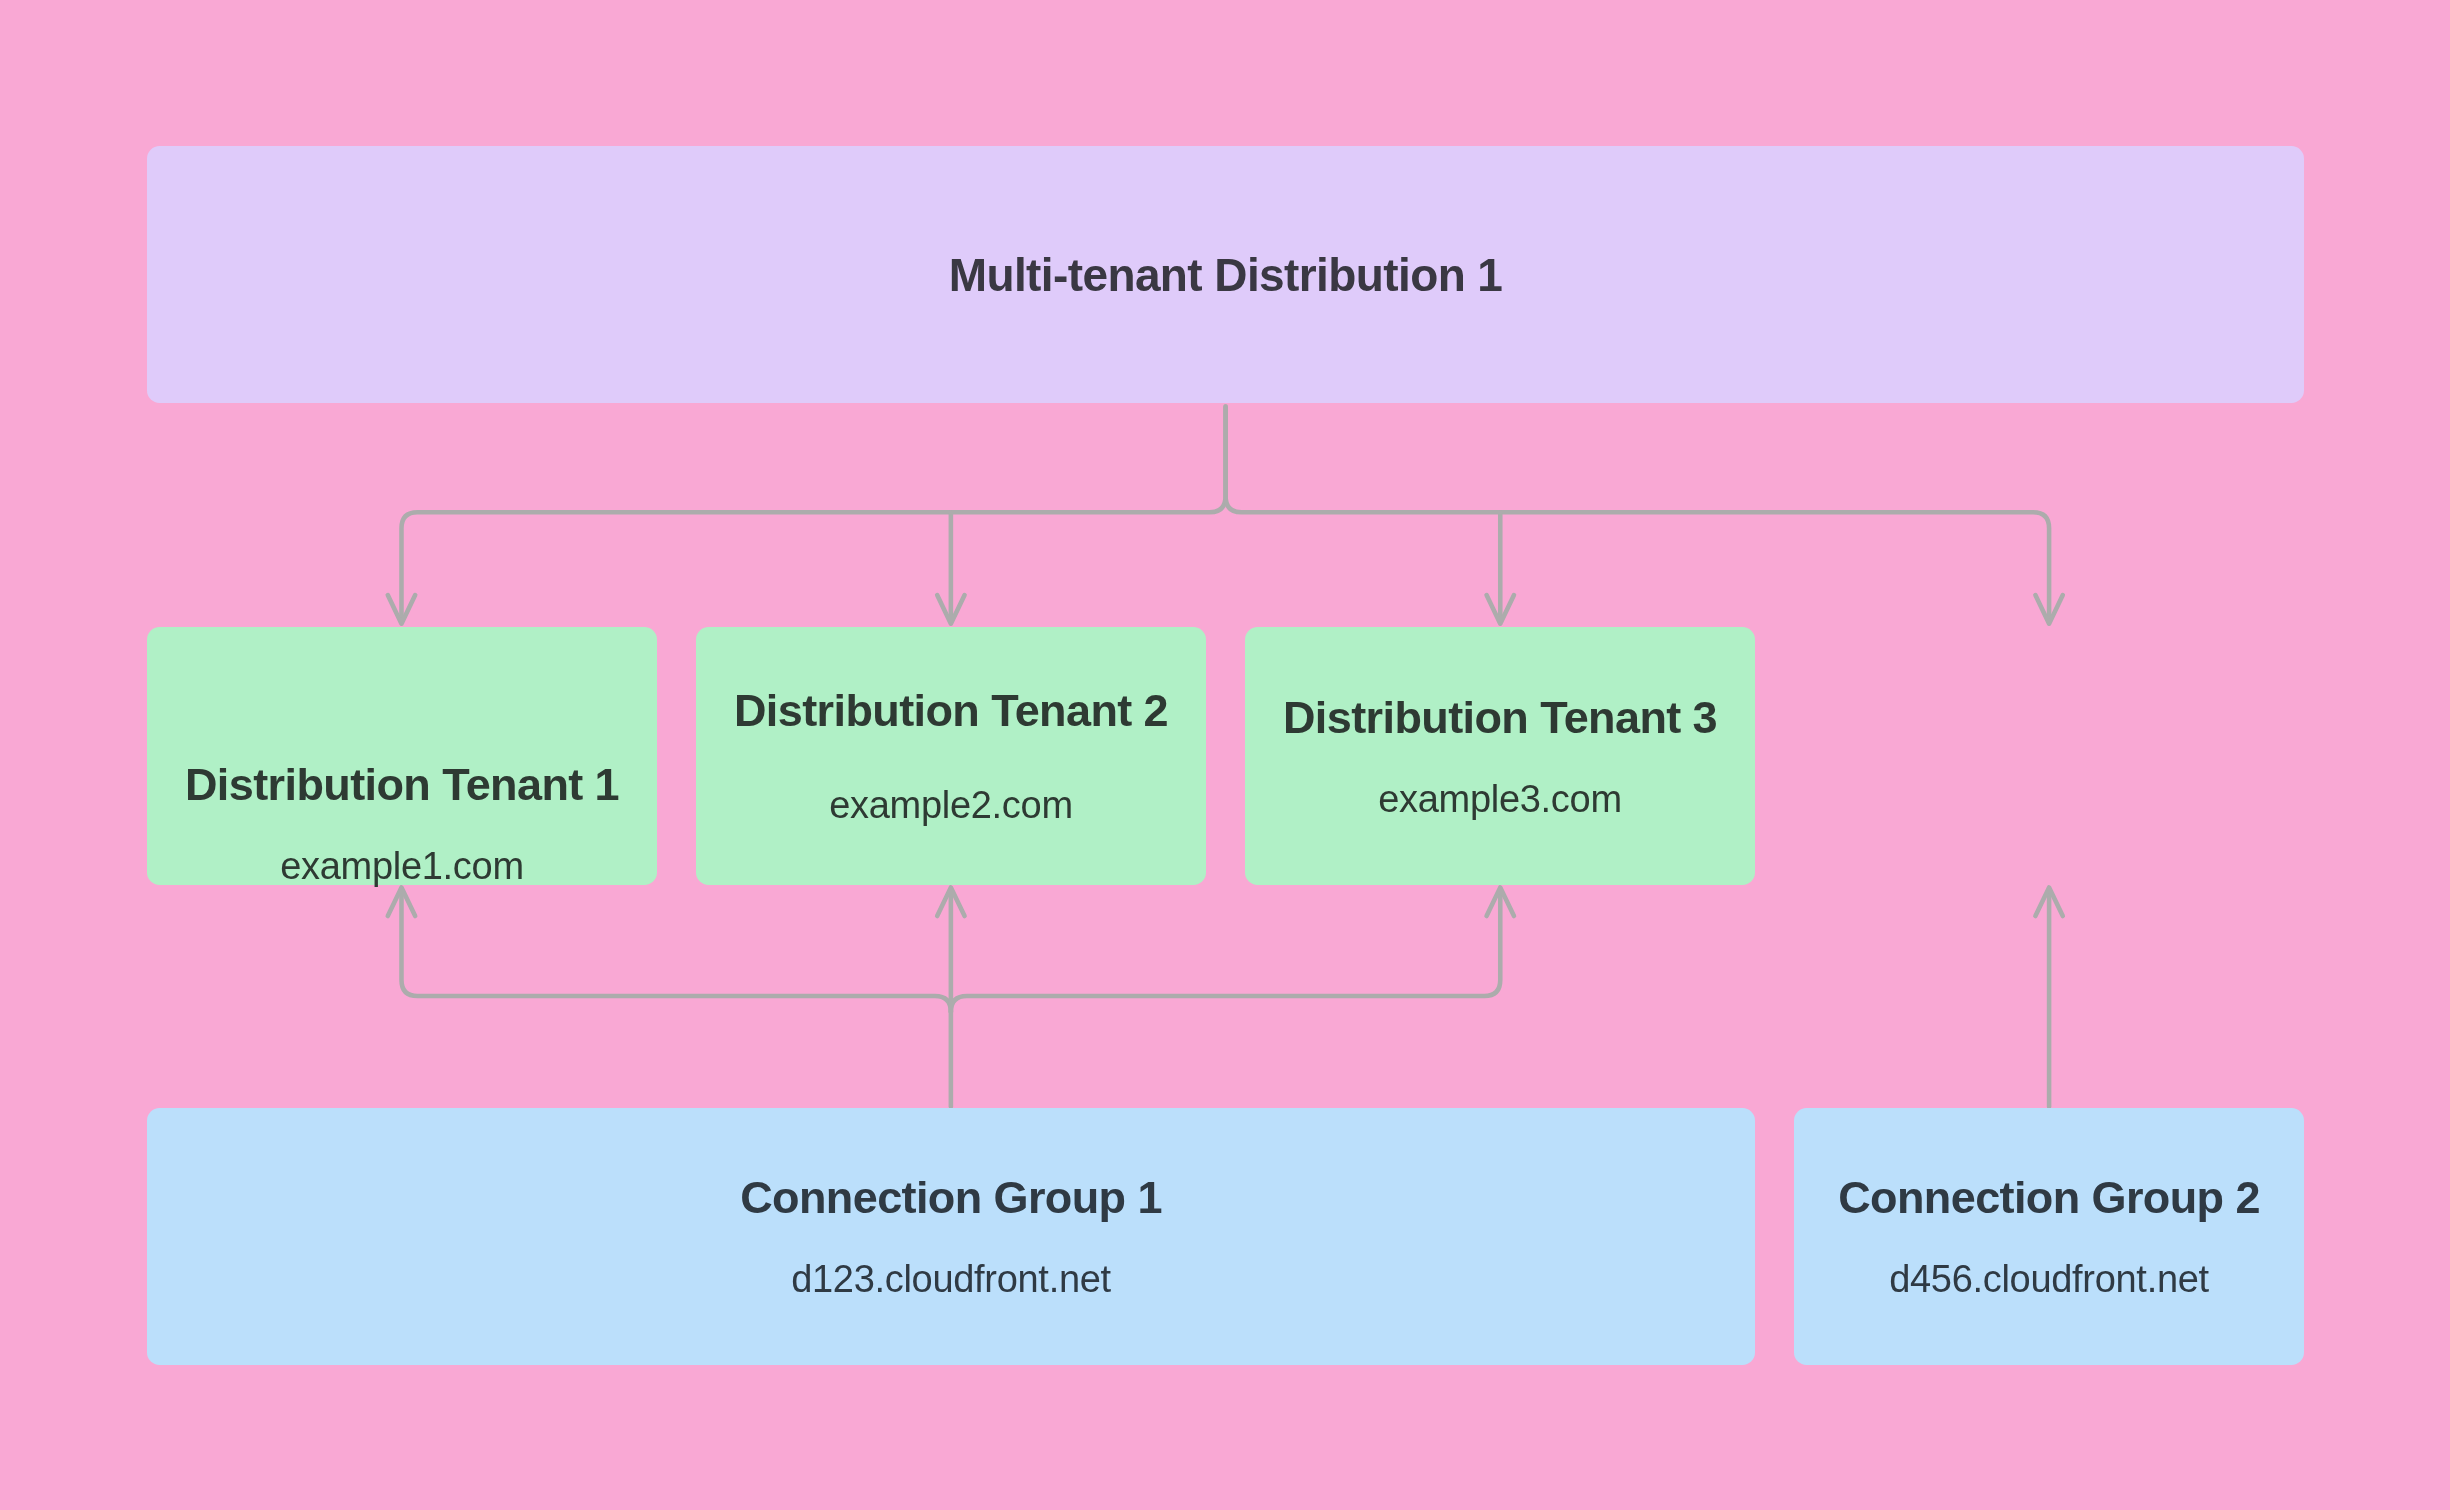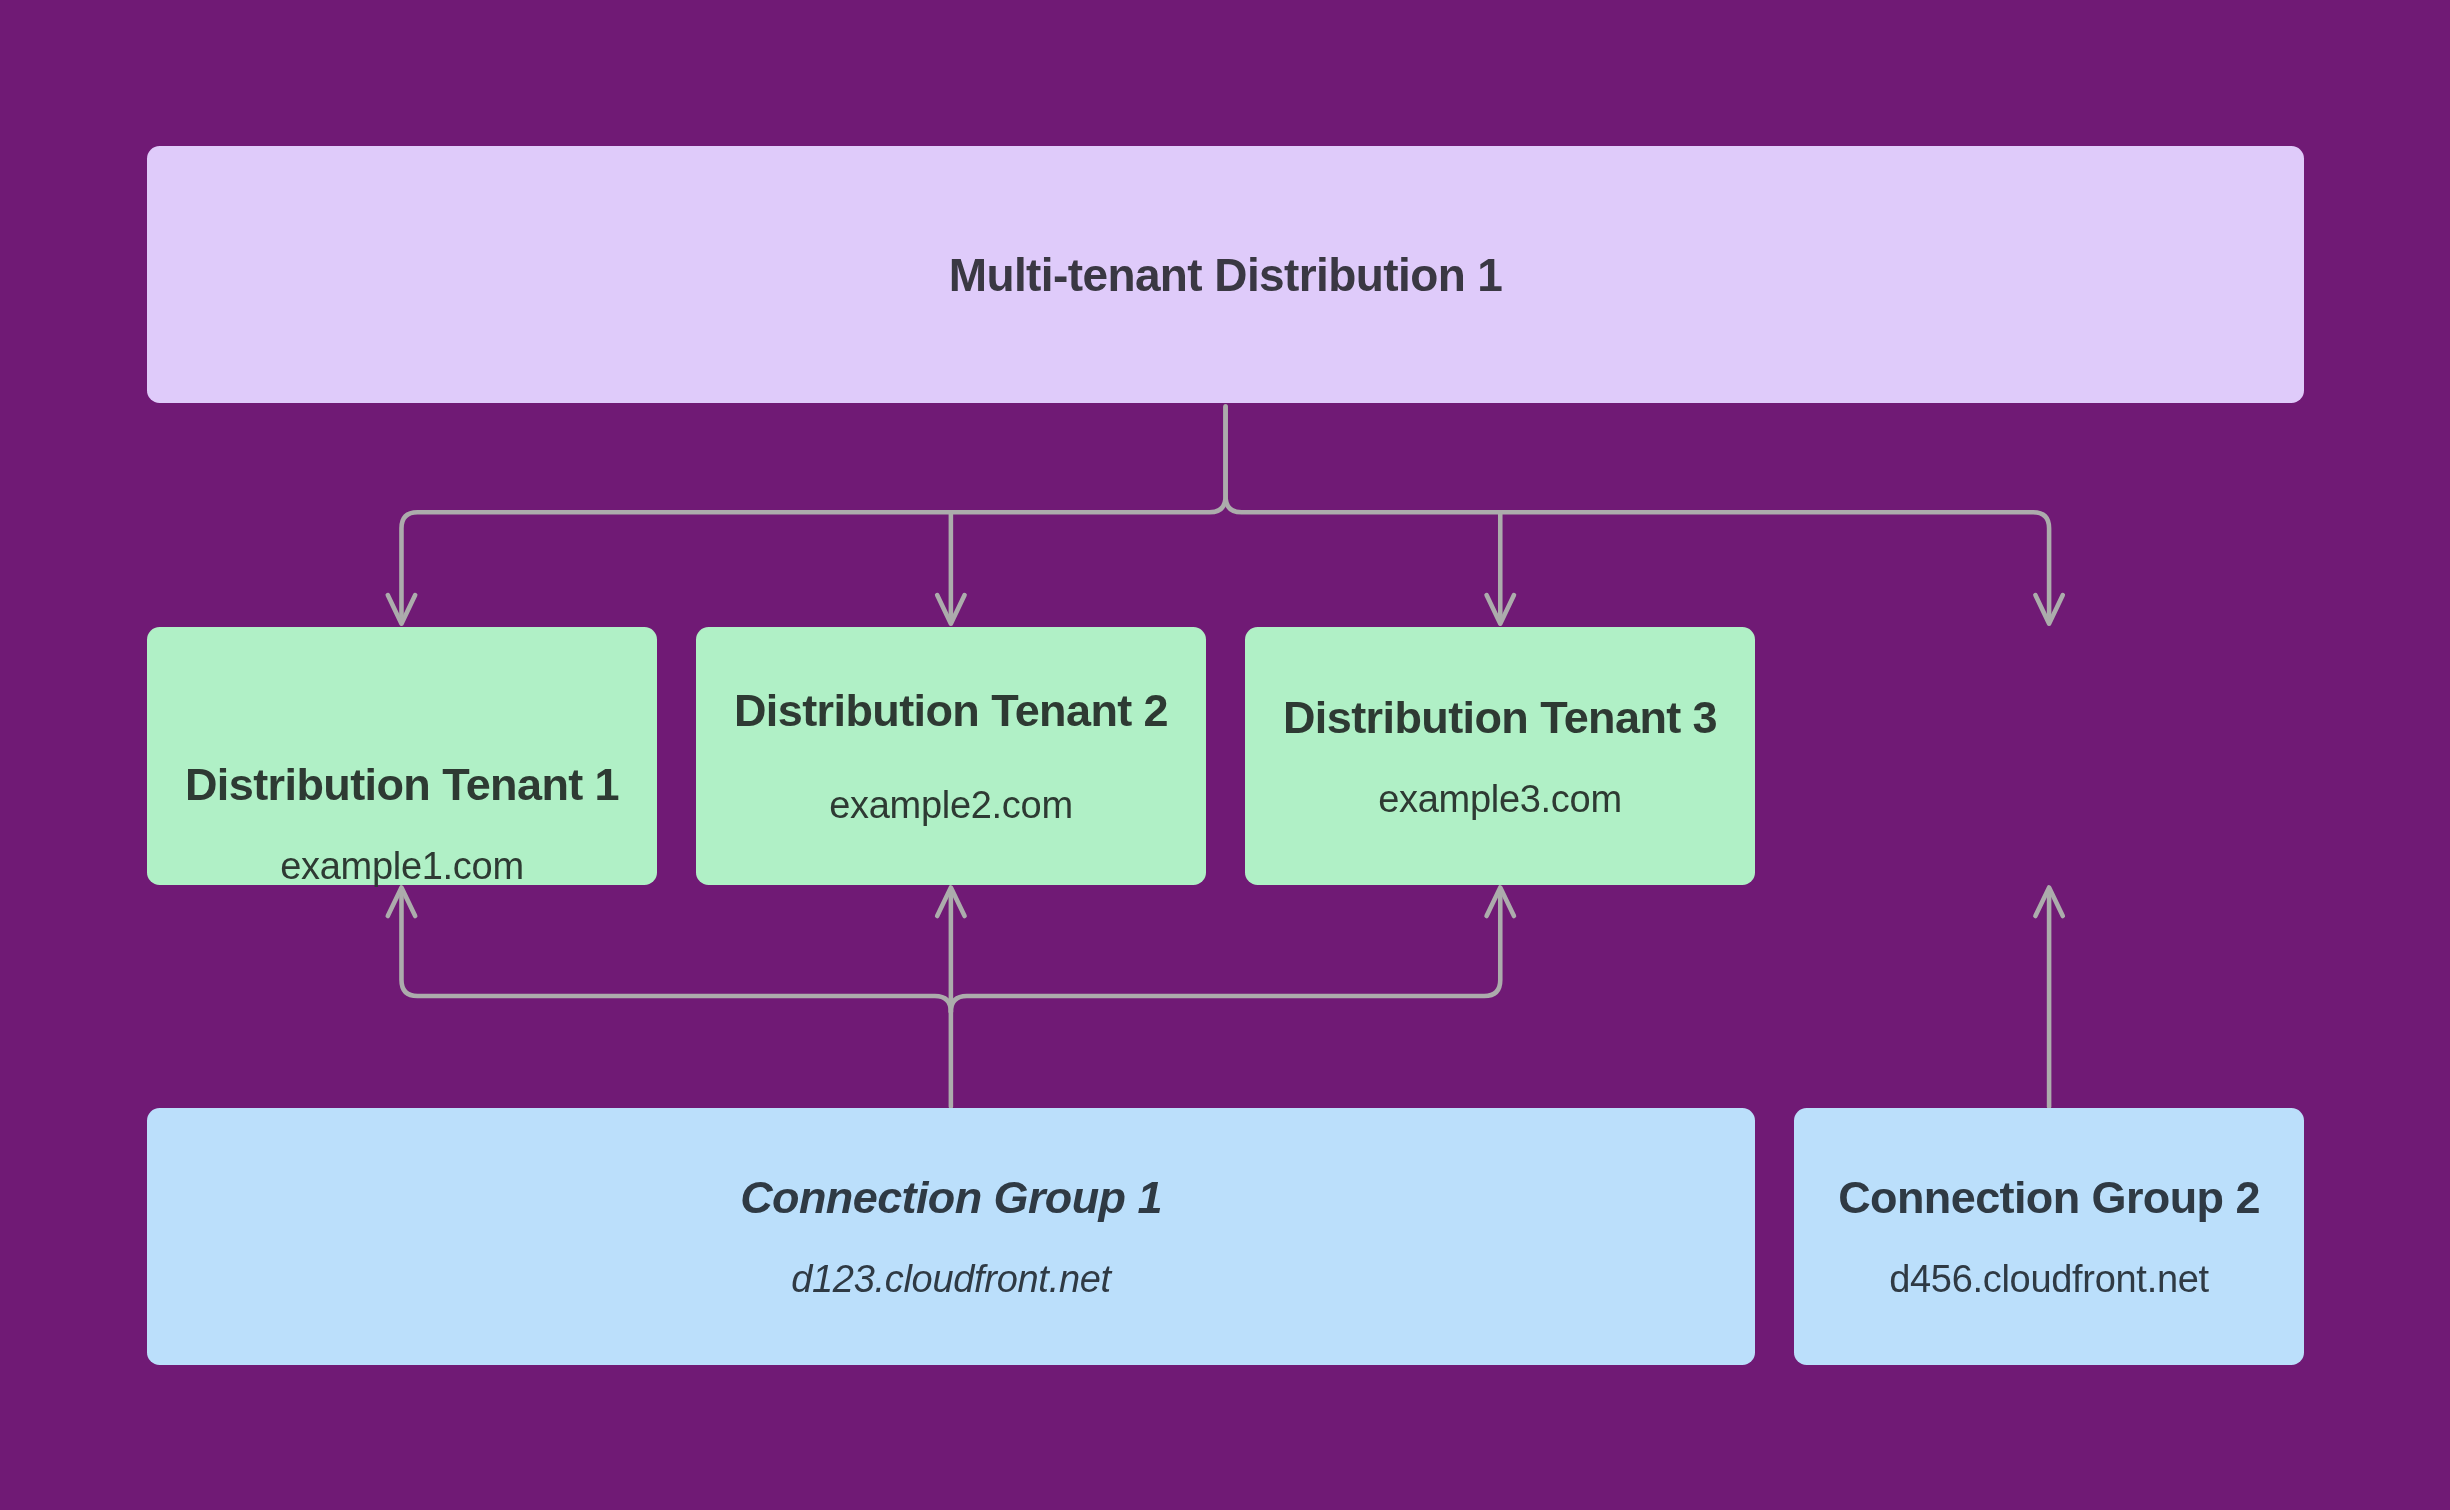--- a/index.html
+++ b/index.html
@@ -4,21 +4,21 @@
 <style>
   html, body {
     margin: 0;
     padding: 0;
     background: #ffffff;
   }
   #stage {
     position: relative;
     width: 2450px;
     height: 1510px;
-    background: #701a75;
+    background: #f9a8d4;
     font-family: "Liberation Sans", "DejaVu Sans", sans-serif;
     overflow: hidden;
   }
   .node {
     position: absolute;
     border-radius: 12.6px;
     display: flex;
     flex-direction: column;
     align-items: center;
     justify-content: center;
@@ -117,21 +117,21 @@
     <div class="node-title">Distribution Tenant 2</div>
     <div class="node-subtitle">example2.com</div>
   </div>
 
   <div class="node tenant-node" id="tenant-node-3" style="background:#B0F0C6; color:#2E3A33;">
     <div class="node-title">Distribution Tenant 3</div>
     <div class="node-subtitle">example3.com</div>
   </div>
 
 
-  <div class="node group-node" id="group-node-1" style="background:#BBDFFB; color:#2F3A44;font-style:italic;">
+  <div class="node group-node" id="group-node-1" style="background:#BBDFFB; color:#2F3A44;">
     <div class="node-title">Connection Group 1</div>
     <div class="node-subtitle">d123.cloudfront.net</div>
   </div>
 
   <div class="node group-node" id="group-node-2" style="background:#BBDFFB; color:#2F3A44;">
     <div class="node-title">Connection Group 2</div>
     <div class="node-subtitle">d456.cloudfront.net</div>
   </div>
 
 </div>

